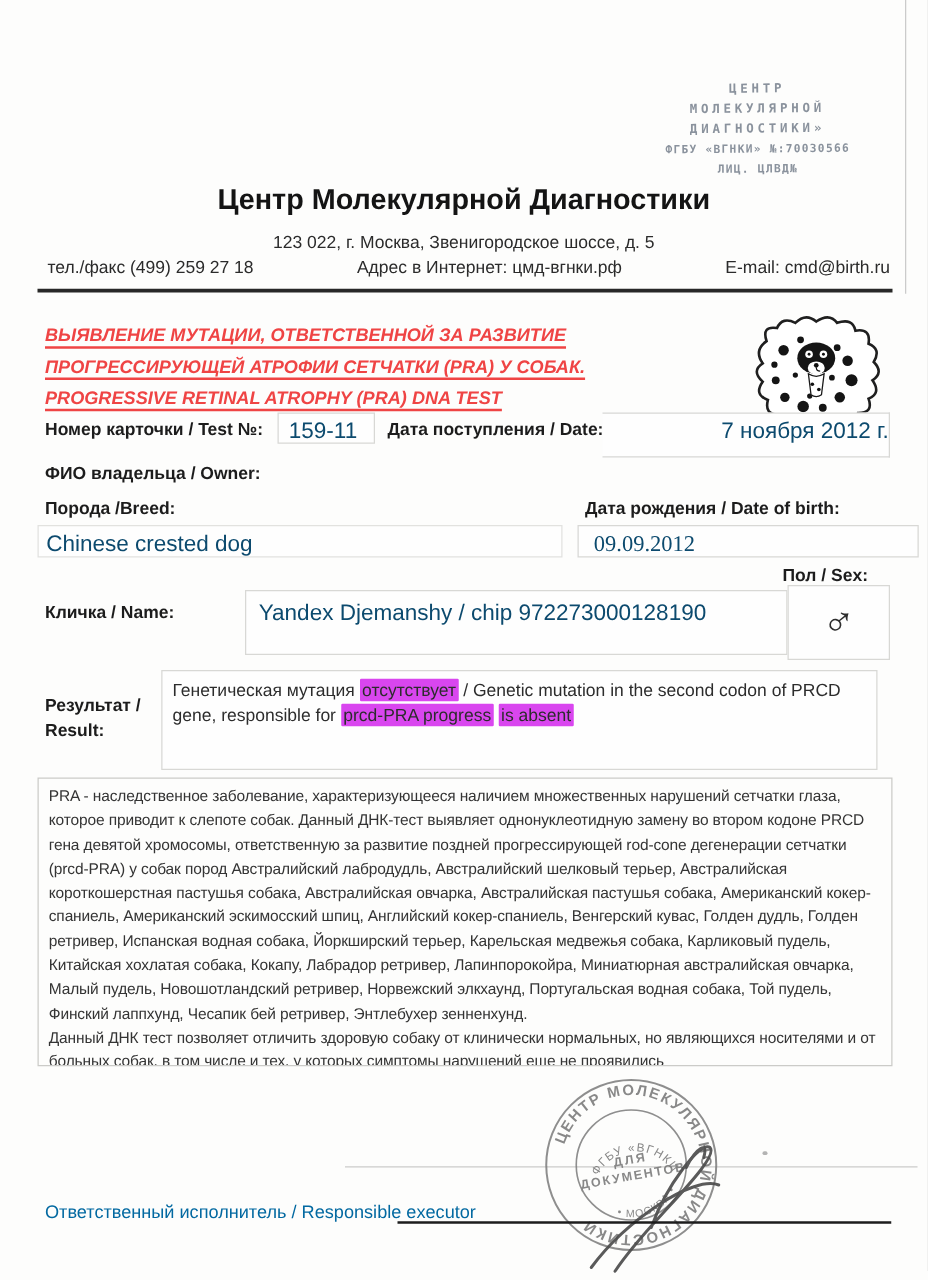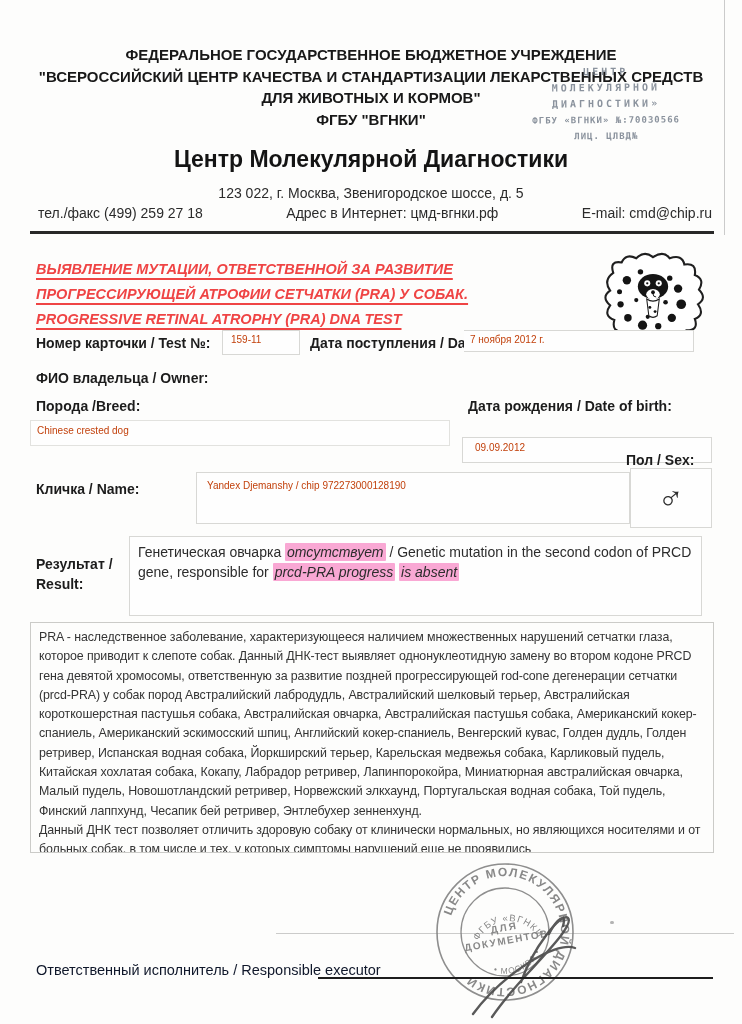--- a/index.html
+++ b/index.html
@@ -1,79 +1,74 @@
 <!DOCTYPE html>
 <html><head>
 <meta charset="utf-8">
 <style>
   html,body{margin:0;padding:0;background:#e8e8e8;}
   #page{position:relative;width:742px;height:1024px;background:#fdfdfc;overflow:hidden;
         font-family:"Liberation Sans",sans-serif;color:#2b2b2b;}
   .abs{position:absolute;}
   .center{text-align:center;}
   .lbl{font-weight:bold;font-size:14px;color:#1c1c1c;white-space:nowrap;}
-  .val{font-size:10px;color:#c2410c;white-space:nowrap;}
+  .val{font-size:18px;color:#0c4a6e;white-space:nowrap;}
   .box{border:1px solid #d8d8d5;background:#fefefe;box-sizing:border-box;}
   
   .org{top:44px;left:38px;right:38px;font-size:15px;font-weight:bold;line-height:21.5px;color:#181818;}
   .topstamp{top:64px;right:12px;width:248px;text-align:center;
             font-family:"DejaVu Sans Mono",monospace;color:rgba(105,115,130,.78);
             font-size:10px;font-weight:bold;line-height:16px;letter-spacing:3px;transform:rotate(-.5deg);}
   .topstamp .small{font-size:9px;letter-spacing:1px;}
   .cmd-title{top:146px;left:0;right:0;font-size:23px;font-weight:bold;color:#141414;}
   .addr{top:185px;left:0;right:0;font-size:14px;}
   .contacts{top:205px;left:38px;right:30px;display:flex;justify-content:space-between;font-size:14px;}
   .rule{top:231px;left:30px;right:28px;height:3px;background:#161616;opacity:.92;}
   
   .ttl{top:257px;left:36px;width:540px;font-size:14.5px;font-weight:bold;font-style:italic;
        line-height:25px;color:#ef4444;}
   .ttl div{text-decoration:underline;text-underline-offset:4px;text-decoration-thickness:1.5px;}
   
   .info{top:622px;left:30px;right:28px;height:231px;border:1px solid #cbcbc8;box-sizing:border-box;
         padding:5px 8px 0 8px;font-size:12.4px;line-height:19.3px;color:#343434;
         overflow:hidden;letter-spacing:-0.1px;}
-  .hl{background:#f9a8d4;padding:1px 2px;border-radius:1px;font-style:italic;}
+  .hl{background:#d946ef;padding:1px 2px;border-radius:1px;}
   .resbox{top:536px;left:129px;right:40px;height:80px;padding:5px 8px;font-size:14px;line-height:20px;
           color:#2c2c2c;}
   .sexglyph{font-size:34px;font-weight:300;color:#2e2e2e;transform:rotate(6deg);line-height:1;}
   .underline-line{top:977px;left:318px;width:395px;height:2px;background:#1d1d1d;}
   .scanline-v{top:0;left:724px;width:1px;height:235px;background:#9a9a9a;opacity:.5;}
   .scanline-h{top:933px;left:276px;width:458px;height:1px;background:#8e8e8e;opacity:.45;}
   .scandot{top:921px;left:610px;width:4px;height:3px;background:#777;opacity:.55;border-radius:2px;}
   svg text{font-family:"Liberation Sans",sans-serif;}
 </style>
 </head>
 <body>
 
 <div id="page">
 
   <div class="abs scanline-v"></div>
   <div class="abs scanline-h"></div>
   <div class="abs scandot"></div>
 
-  <div class="abs org center">
-    <div>ФЕДЕРАЛЬНОЕ ГОСУДАРСТВЕННОЕ БЮДЖЕТНОЕ УЧРЕЖДЕНИЕ</div>
-    <div>"ВСЕРОССИЙСКИЙ ЦЕНТР КАЧЕСТВА И СТАНДАРТИЗАЦИИ ЛЕКАРСТВЕННЫХ СРЕДСТВ ДЛЯ ЖИВОТНЫХ И КОРМОВ"</div>
-    <div>ФГБУ "ВГНКИ"</div>
-  </div>
 
   <div class="abs topstamp">
     <div>ЦЕНТР</div>
     <div>МОЛЕКУЛЯРНОЙ</div>
     <div>ДИАГНОСТИКИ»</div>
     <div class="small">ФГБУ «ВГНКИ»   №:70030566</div>
     <div class="small">ЛИЦ. ЦЛВД№</div>
   </div>
 
   <div class="abs cmd-title center">Центр Молекулярной Диагностики</div>
   <div class="abs addr center">123 022, г. Москва, Звенигородское шоссе, д. 5</div>
   <div class="abs contacts">
     <span>тел./факс (499) 259 27 18</span>
     <span>Адрес в Интернет: цмд-вгнки.рф</span>
-    <span>E-mail: cmd@chip.ru</span>
+    <span>E-mail: cmd@birth.ru</span>
   </div>
 
   <div class="abs rule"></div>
 
   <div class="abs ttl">
     <div>ВЫЯВЛЕНИЕ МУТАЦИИ, ОТВЕТСТВЕННОЙ ЗА РАЗВИТИЕ</div>
     <div>ПРОГРЕССИРУЮЩЕЙ АТРОФИИ СЕТЧАТКИ (PRA) У СОБАК.</div>
     <div>PROGRESSIVE RETINAL ATROPHY (PRA) DNA TEST</div>
   </div>
 
@@ -110,52 +105,52 @@
           <circle cx="54" cy="57" r="1.4" fill="#111"></circle>
       </g>
     </svg>
   </div>
 
   <div class="abs lbl" style="top:335px;left:36px;">Номер карточки / Test №:</div>
   <div class="abs box" style="top:330px;left:222px;width:78px;height:25px;">
     <div class="val" style="padding:3px 0 0 8px;">159-11</div>
   </div>
   <div class="abs lbl" style="top:335px;left:310px;">Дата поступления / Date:</div>
-  <div class="abs box" style="top:330px;left:464px;width:230px;height:22px;border-left:none;">
+  <div class="abs box" style="top:330px;left:482px;width:230px;height:36px;border-left:none;text-align:right;">
     <div class="val" style="padding:3px 0 0 6px;">7 ноября 2012 г.</div>
   </div>
 
   <div class="abs lbl" style="top:370px;left:36px;">ФИО владельца / Owner:</div>
 
   <div class="abs lbl" style="top:398px;left:36px;">Порода /Breed:</div>
   <div class="abs lbl" style="top:398px;left:468px;">Дата рождения / Date of birth:</div>
 
   <div class="abs box" style="top:420px;left:30px;width:420px;height:26px;border-color:#e2e2df;">
     <div class="val" style="padding:4px 0 0 6px;">Chinese crested dog</div>
   </div>
-  <div class="abs box" style="top:437px;left:462px;width:250px;height:26px;">
+  <div class="abs box" style="top:420px;left:462px;width:273px;height:26px;font-family:Liberation Serif, serif;">
     <div class="val" style="padding:4px 0 0 12px;">09.09.2012</div>
   </div>
 
   <div class="abs lbl" style="top:452px;left:626px;">Пол / Sex:</div>
 
   <div class="abs lbl" style="top:481px;left:36px;">Кличка / Name:</div>
   <div class="abs box" style="top:472px;left:196px;width:434px;height:52px;">
     <div class="val" style="padding:7px 0 0 10px;">Yandex Djemanshy / chip 972273000128190</div>
   </div>
   <div class="abs box" style="top:468px;left:630px;width:82px;height:60px;display:flex;align-items:center;justify-content:center;">
     <div class="sexglyph">♂</div>
   </div>
 
   <div class="abs lbl" style="top:554px;left:36px;line-height:20px;">
     <div>Результат /</div>
     <div>Result:</div>
   </div>
   <div class="abs box resbox">
-    <span>Генетическая овчарка </span><span class="hl">отсутствует</span><span> / Genetic mutation in the second codon of PRCD gene, responsible for </span><span class="hl">prcd-PRA progress</span><span> </span><span class="hl">is absent</span>
+    <span>Генетическая мутация </span><span class="hl">отсутствует</span><span> / Genetic mutation in the second codon of PRCD gene, responsible for </span><span class="hl">prcd-PRA progress</span><span> </span><span class="hl">is absent</span>
   </div>
 
   <div class="abs info">
     <div>PRA - наследственное заболевание, характеризующееся наличием множественных нарушений сетчатки глаза, которое приводит к слепоте собак. Данный ДНК-тест выявляет однонуклеотидную замену во втором кодоне PRCD гена девятой хромосомы, ответственную за развитие поздней прогрессирующей rod-cone дегенерации сетчатки (prcd-PRA)  у собак пород Австралийский лабродудль, Австралийский шелковый терьер, Австралийская короткошерстная пастушья собака, Австралийская овчарка, Австралийская пастушья собака, Американский кокер-спаниель, Американский эскимосский шпиц, Английский кокер-спаниель, Венгерский кувас, Голден дудль, Голден ретривер, Испанская водная собака, Йоркширский терьер, Карельская медвежья собака, Карликовый пудель, Китайская хохлатая собака, Кокапу, Лабрадор ретривер, Лапинпорокойра, Миниатюрная австралийская овчарка, Малый пудель, Новошотландский ретривер, Норвежский элкхаунд, Португальская водная собака, Той пудель, Финский лаппхунд, Чесапик бей ретривер, Энтлебухер зенненхунд.</div>
     <div>Данный ДНК тест позволяет отличить здоровую собаку от клинически нормальных, но являющихся носителями и от больных собак, в том числе и тех, у которых симптомы нарушений еще не проявились</div>
   </div>
 
   <div class="abs" style="top:856px;left:403px;width:212px;height:166px;">
     <svg viewBox="0 0 212 166" width="212" height="166">
       <defs>
@@ -181,16 +176,16 @@
         </g>
       </g>
       <g stroke="#4c4c4c" stroke-width="2.4" fill="none" stroke-linecap="round" opacity="0.92">
         <path d="M118,126 C130,92 158,56 165,62 C171,68 146,94 126,116 C104,140 95,152 89,161"></path>
         <path d="M70,158 C98,120 152,84 172,92"></path>
         <path d="M146,78 C154,62 164,56 160,70"></path>
       </g>
     </svg>
   </div>
 
-  <div class="abs" style="top:962px;left:36px;font-size:14.5px;color:#0f172a;">Ответственный исполнитель / Responsible executor</div>
+  <div class="abs" style="top:962px;left:36px;font-size:14.5px;color:#0369a1;">Ответственный исполнитель / Responsible executor</div>
   <div class="abs underline-line"></div>
 
 </div>
 
 </body></html>

